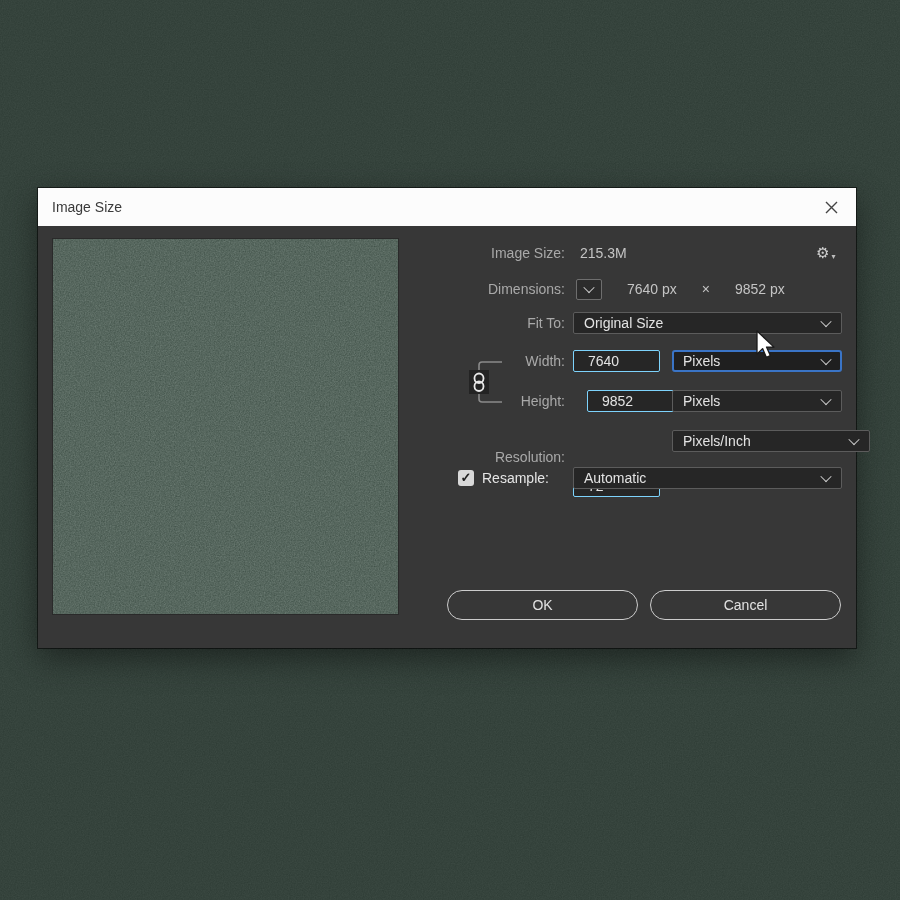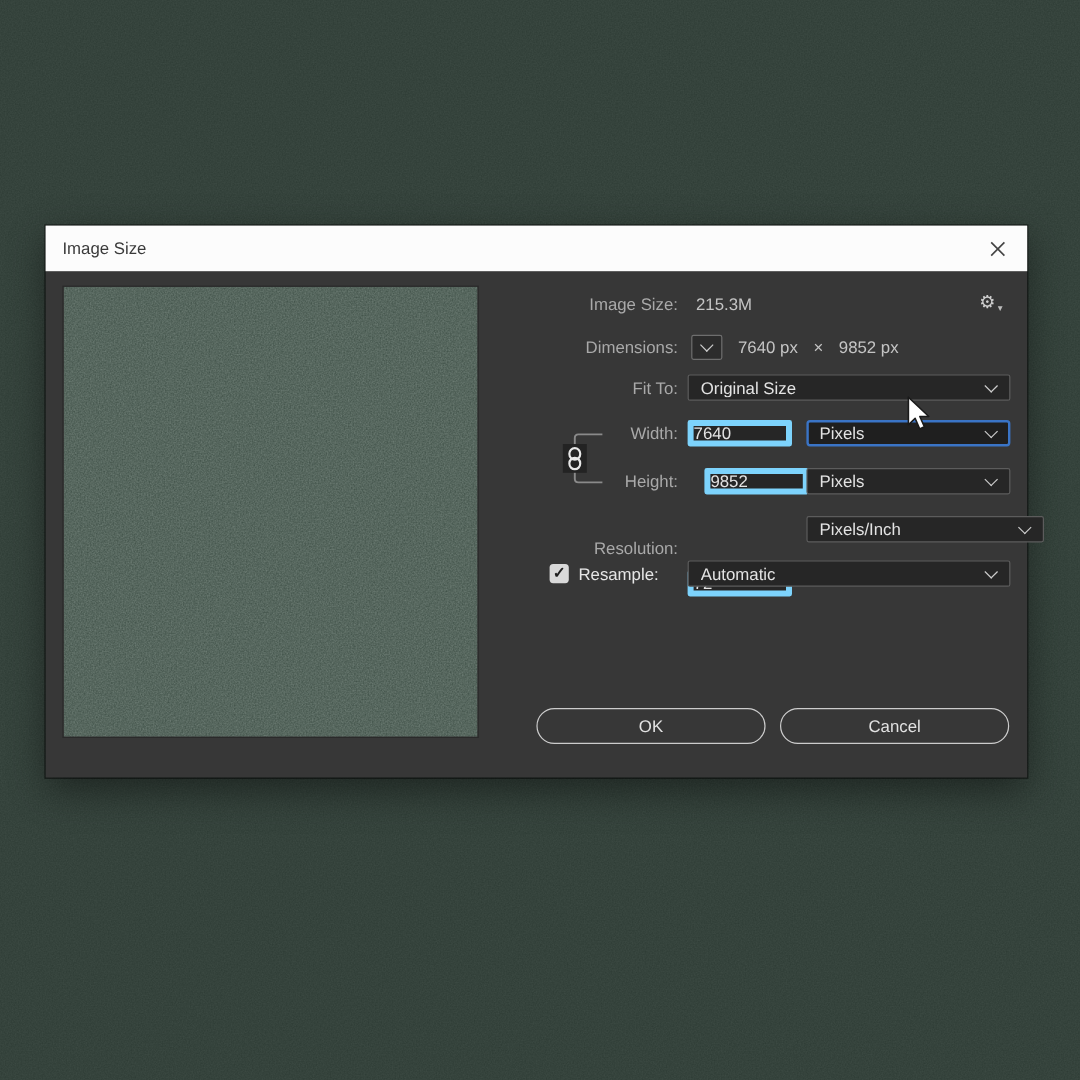--- a/index.html
+++ b/index.html
@@ -55,21 +55,21 @@
   .row-image-size-value { position: absolute; left: 542px; top: 16px; }
   .gear-wrap {
     position: absolute; left: 778px; top: 16px; height: 22px;
     display: flex; align-items: center; gap: 2px; color: #cfcfcf;
   }
   .gear-glyph { font-size: 15px; line-height: 22px; }
   .gear-caret { font-size: 8px; color: #bdbdbd; margin-top: 6px; }
 
   .dims-group {
     position: absolute; left: 538px; top: 52px; height: 22px;
-    display: flex; align-items: center; gap: 13px;
+    display: flex; align-items: center; gap: 25px;
   }
   .dims-chevron-box {
     width: 24px; height: 19px;
     border: 1px solid #6e6e6e; border-radius: 2px;
     background: #2c2c2c;
     display: flex; align-items: center; justify-content: center;
   }
 
   .chev {
     width: 7px; height: 7px; display: inline-block;
@@ -85,23 +85,23 @@
   }
   .dropdown .dd-value { flex: 1; white-space: nowrap; overflow: hidden; }
   .dropdown .chev { flex: none; margin-right: 1px; }
   .dropdown.focused {
     border: 2px solid #3a74c6; border-radius: 3px; padding: 0 9px;
     background: #1f1f1f;
   }
 
   .text-input {
     position: absolute; height: 22px; width: 87px; box-sizing: border-box;
-    background: #262626; border: 5px solid #7dd3fc; border-radius: 2px;
+    background: #262626; border: 1px solid #7dd3fc; border-radius: 2px;
     color: #e3e3e3; font-size: 14px; font-family: "Liberation Sans", sans-serif;
-    padding: 0 0; outline: none;
+    padding: 0 14px; outline: none;
   }
 
   .dd-fitto      { left: 535px; top: 86px;  width: 269px; }
   .input-width   { left: 535px; top: 124px; }
   .dd-width-unit { left: 634px; top: 124px; width: 170px; }
   .input-height  { left: 549px; top: 164px; }
   .dd-height-unit{ left: 634px; top: 164px; width: 170px; }
   .input-res     { left: 535px; top: 204px; margin-top: 45px; }
   .dd-res-unit   { left: 634px; top: 204px; width: 198px; }
   .dd-resample   { left: 535px; top: 241px; width: 269px; }

